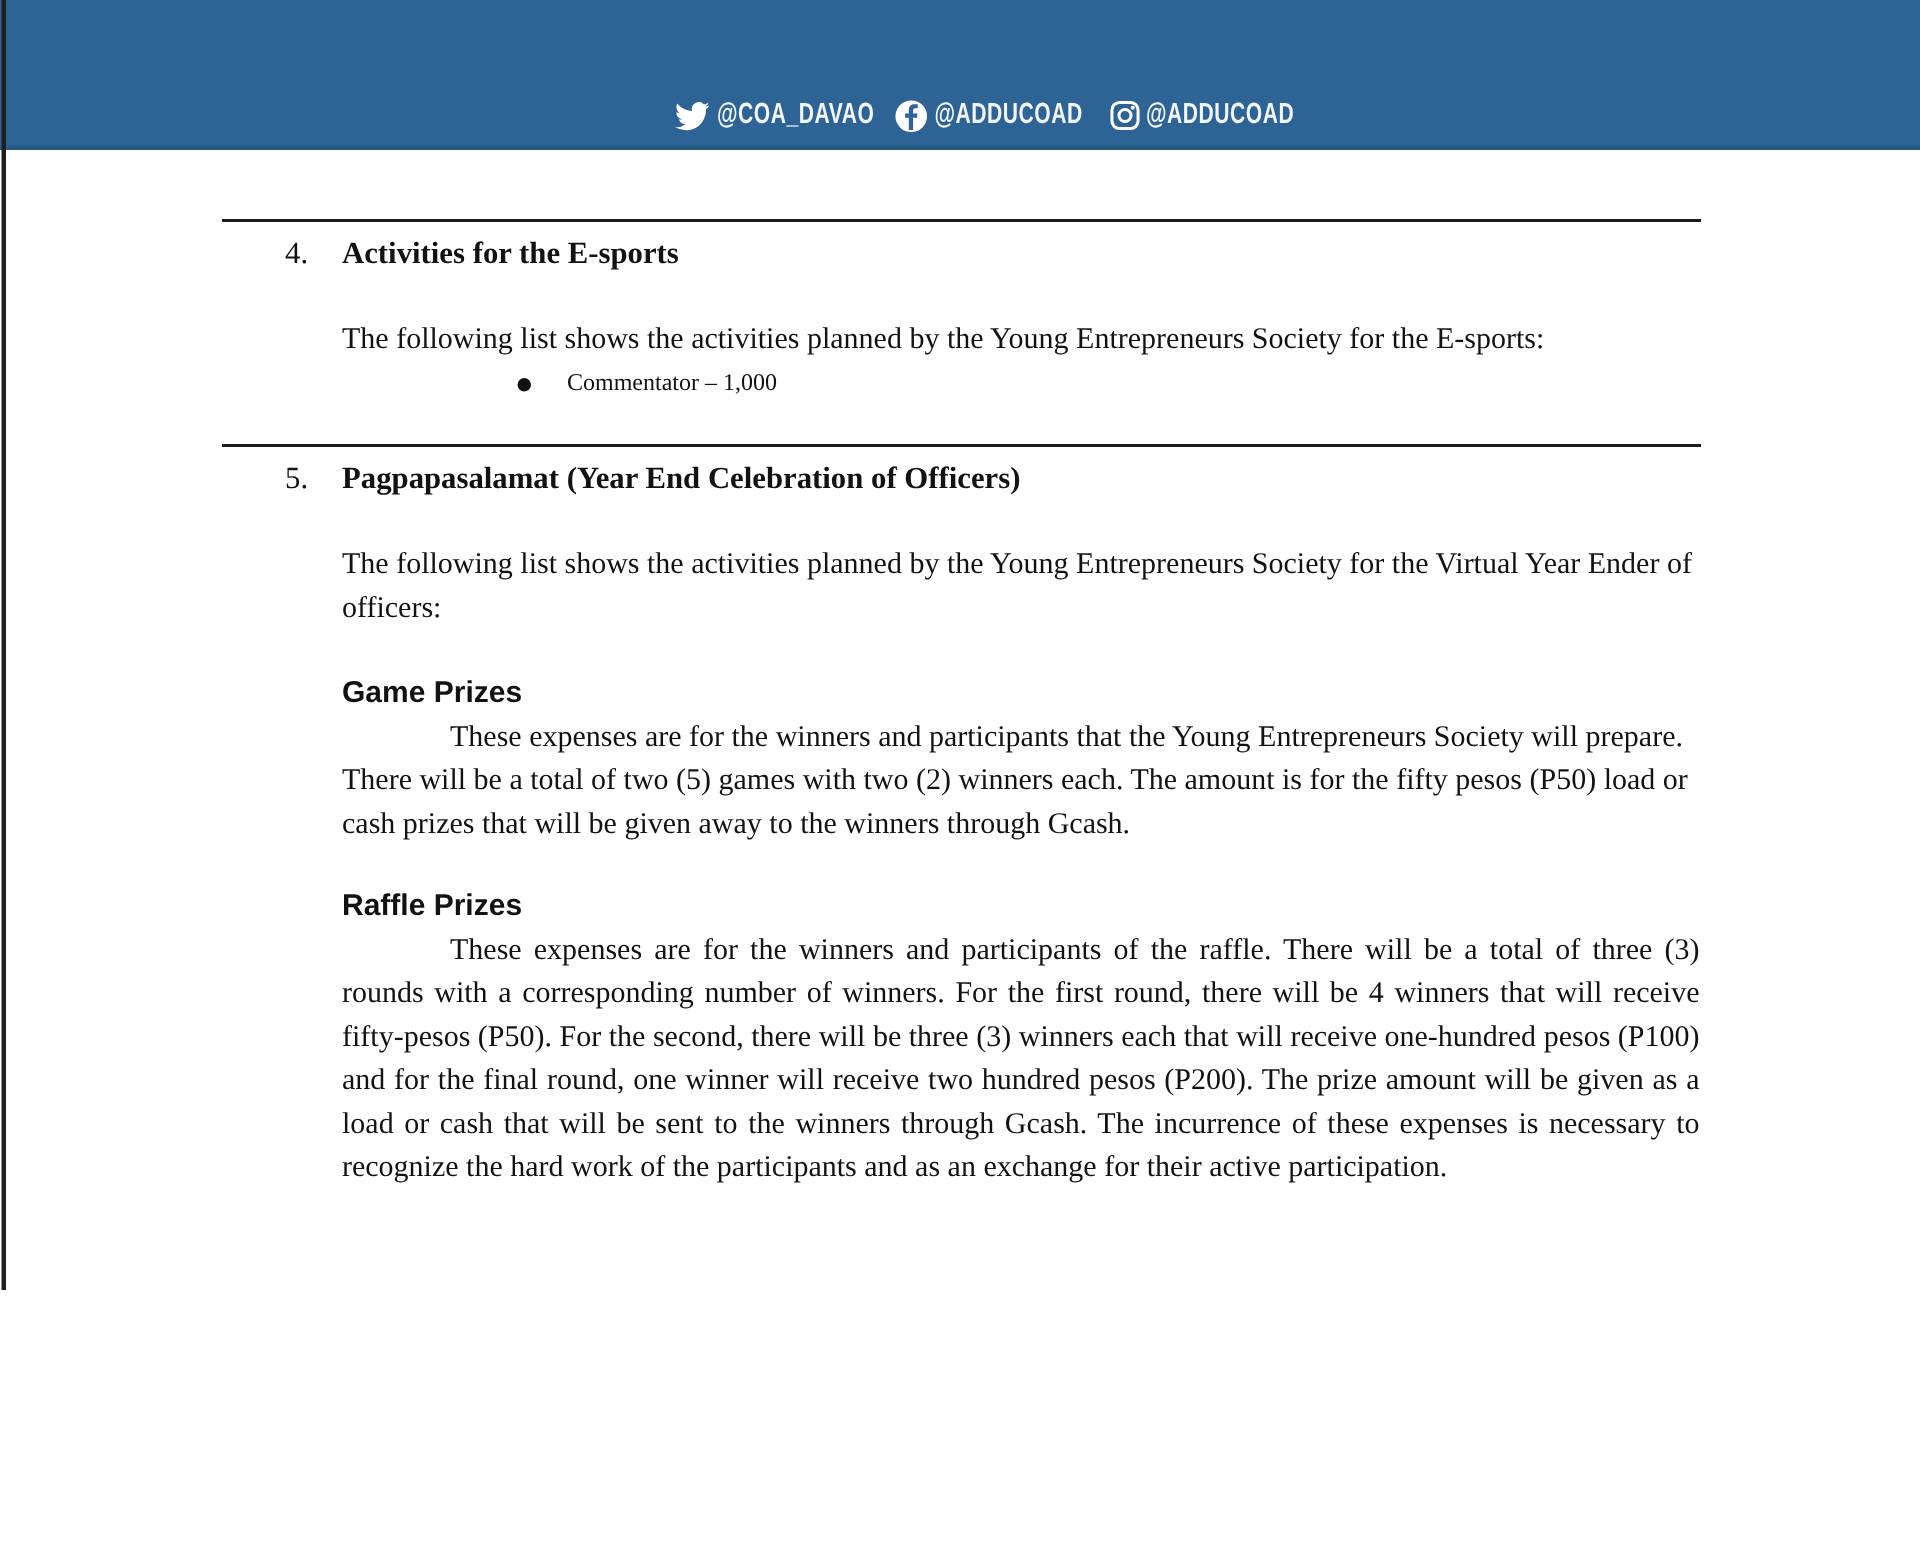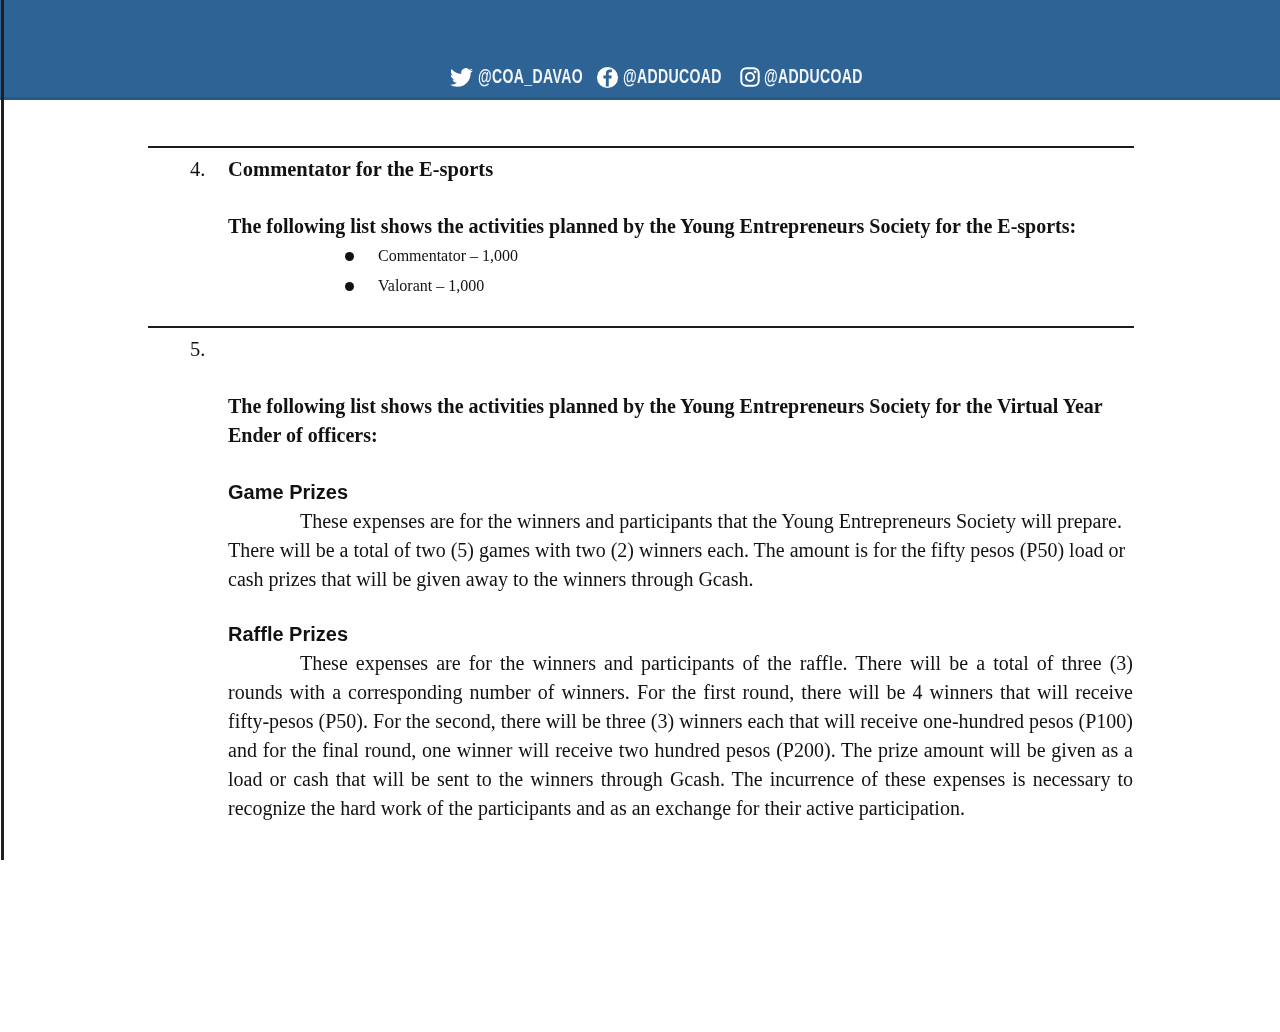--- a/index.html
+++ b/index.html
@@ -77,21 +77,20 @@
     line-height: 29px;
   }
   .heading-num { width: 38px; font-weight: normal; }
   .heading-title { font-weight: bold; }
   .intro {
     margin: 28px 0 0 228px;
     width: 905px;
     font-size: 20px;
     line-height: 29px;
     text-align: left;
-    font-weight: bold;
   }
   .bullets {
     margin: 0 0 0 345px;
     list-style: none;
   }
   .bullet-item {
     display: flex;
     font-size: 16px;
     line-height: 30px;
   }
@@ -151,40 +150,37 @@
     </span>
     <span class="handle ig-handle">@ADDUCOAD</span>
   </header>
 
   <main class="doc">
 
     <div class="rule rule-1"></div>
 
     <div class="heading-row">
       <span class="heading-num">4.</span>
-      <span class="heading-title">Commentator for the E-sports</span>
+      <span class="heading-title">Activities for the E-sports</span>
     </div>
 
     <p class="intro">The following list shows the activities planned by the Young Entrepreneurs Society for the E-sports:</p>
 
     <ul class="bullets">
       <li class="bullet-item">
         <span class="dot"></span>
         <span>Commentator – 1,000</span>
       </li>
-      <li class="bullet-item">
-        <span class="dot"></span>
-        <span>Valorant – 1,000</span>
-      </li>
     </ul>
 
     <div class="rule rule-2"></div>
 
     <div class="heading-row">
       <span class="heading-num">5.</span>
+      <span class="heading-title">Pagpapasalamat (Year End Celebration of Officers)</span>
     </div>
 
     <p class="intro">The following list shows the activities planned by the Young Entrepreneurs Society for the Virtual Year Ender of officers:</p>
 
     <h3 class="sub-heading">Game Prizes</h3>
     <p class="sub-body">These expenses are for the winners and participants that the Young Entrepreneurs Society will prepare. There will be a total of two (5) games with two (2) winners each. The amount is for the fifty pesos (P50) load or cash prizes that will be given away to the winners through Gcash.</p>
 
     <h3 class="sub-heading gap-before">Raffle Prizes</h3>
     <p class="sub-body justified">These expenses are for the winners and participants of the raffle. There will be a total of three (3) rounds with a corresponding number of winners. For the first round, there will be 4 winners that will receive fifty-pesos (P50). For the second, there will be three (3) winners each that will receive one-hundred pesos (P100) and for the final round, one winner will receive two hundred pesos (P200). The prize amount will be given as a load or cash that will be sent to the winners through Gcash. The incurrence of these expenses is necessary to recognize the hard work of the participants and as an exchange for their active participation.</p>
 

